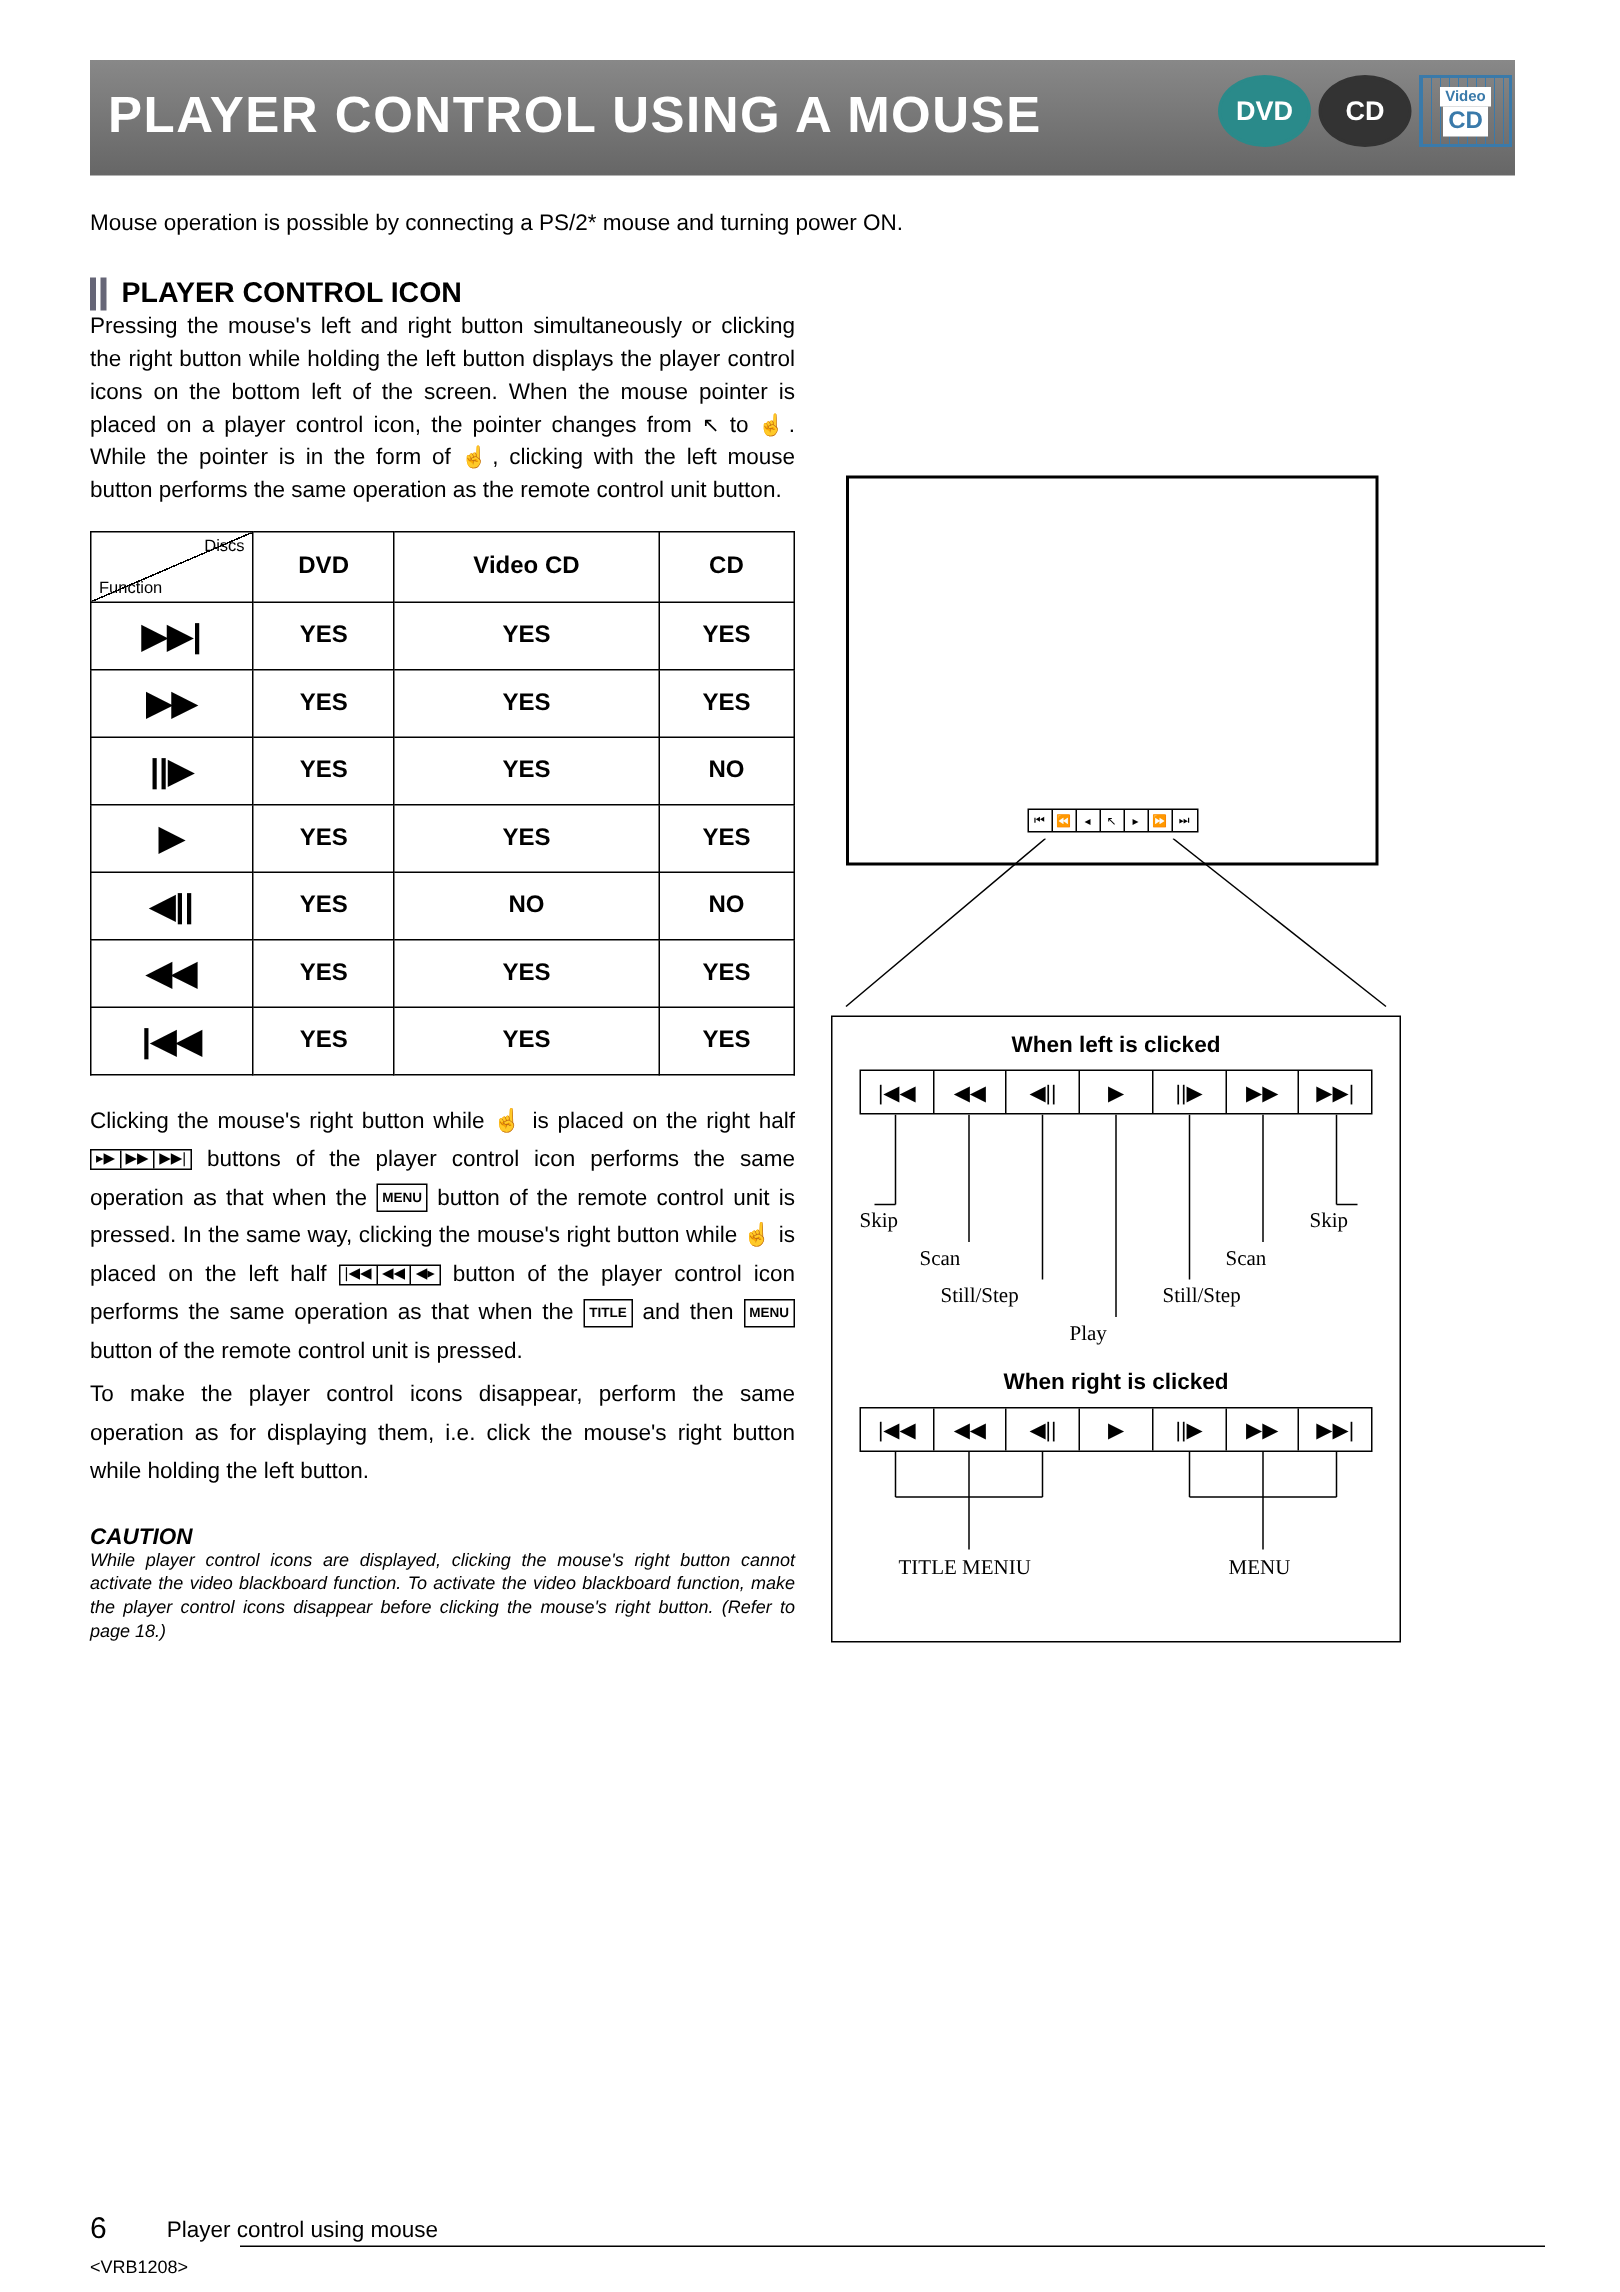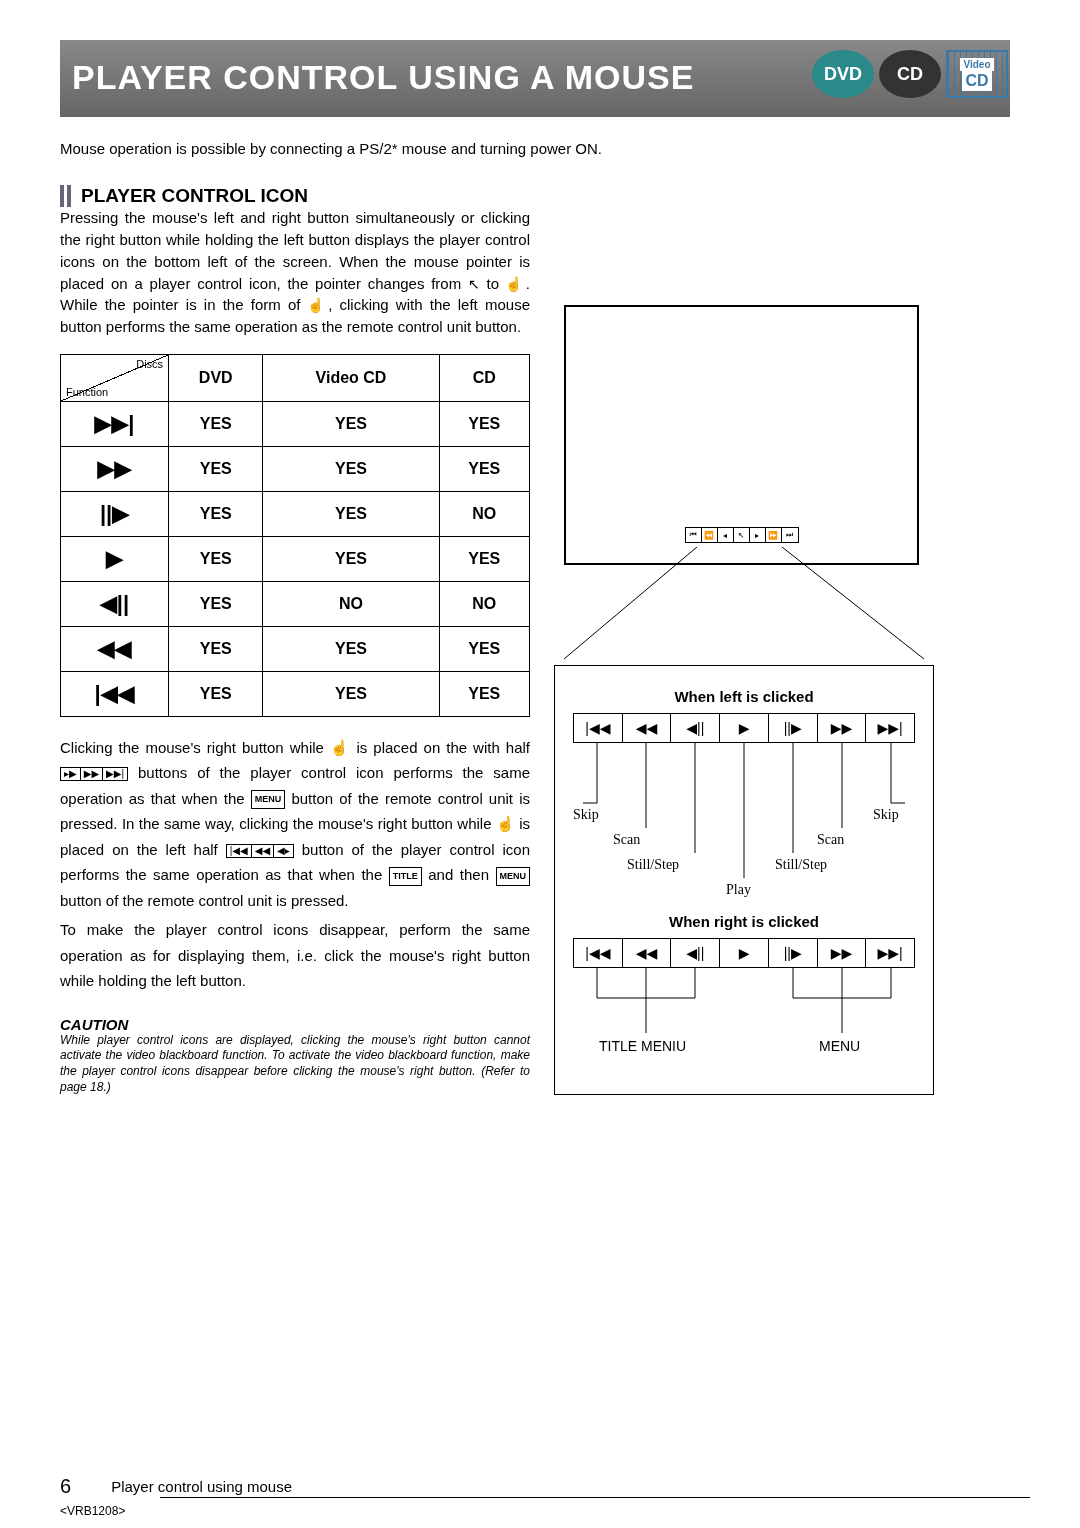--- a/index.html
+++ b/index.html
@@ -128,36 +128,36 @@
   }
   .screen-icons span { width:16px; height:14px; border-right:1px solid #000; display:flex; align-items:center; justify-content:center; font-size:8px; }
   .screen-icons span:last-child{border-right:none;}
   .zoom-lines {
     height: 100px; position:relative; width:380px;
   }
   .zoom-lines svg { position:absolute; left:0; top:-18px; width:100%; height:120px; }
   .diagram-box {
     border: 1px solid #000;
     width: 380px;
-    padding: 22px 18px 26px 18px;
+    padding: 10px 18px 26px 18px;
   }
   .diagram-title { font-size: 15px; font-weight:bold; text-align:center; margin-bottom:8px; }
   .icon-strip {
     display: flex; width:100%; border:1px solid #000; margin-bottom: 0;
   }
   .icon-strip .cell {
     flex:1; border-right:1px solid #000; text-align:center;
     font-size:14px; padding:6px 0;
     display:flex; align-items:center; justify-content:center;
   }
   .icon-strip .cell:last-child{ border-right:none; }
   .tree { position:relative; height:170px; font-size:14px;font-family:Liberation Serif, serif; }
   .tree svg { position:absolute; left:0; top:0; width:100%; height:100%; }
   .tree .lbl { position:absolute; font-size:14px; }
-  .tree2 { position:relative; height:100px; font-size:14px; }
+  .tree2 { position:relative; height:100px; font-size:14px;font-family:Liberation Serif, serif; }
   .tree2 svg { position:absolute; left:0; top:0; width:100%; height:100%; }
   .tree2 .lbl { position:absolute; font-size:14px; }
   .footer {
     position:absolute; left:60px; bottom:30px;
     display:flex; align-items:center; gap:40px;
     font-size:15px;
   }
   .footer .pg { font-size:20px; }
   .footer .line { border-top:1px solid #000; width:870px; position:absolute; left:100px; top:22px;}
   .doc-id { position:absolute; left:60px; bottom:10px; font-size:12px; }
@@ -253,21 +253,21 @@
             <td>YES</td>
             <td>YES</td>
             <td>YES</td>
           </tr>
     </tbody>
       </table>
 
     <p class="para2">
       <span>Clicking the mouse's right button while </span>
       <span class="inline-icon">☝</span>
-      <span> is placed on the with half </span>
+      <span> is placed on the right half </span>
       <span class="inline-btn">
           <span>▸▶</span>
           <span>▶▶</span>
           <span>▶▶|</span>
         </span>
       <span> buttons of the player control icon performs the same operation as that when the </span>
       <span class="inline-small-btn">MENU</span>
       <span> button of the remote control unit is pressed. In the same way, clicking the mouse's right button while </span>
       <span class="inline-icon">☝</span>
       <span> is placed on the left half </span>
@@ -325,21 +325,21 @@
           <line x1="171" y1="0" x2="171" y2="135" stroke="#000"></line>
           <line x1="220" y1="0" x2="220" y2="110" stroke="#000"></line>
           <line x1="269" y1="0" x2="269" y2="85" stroke="#000"></line>
           <line x1="318" y1="0" x2="318" y2="60" stroke="#000"></line>
           <line x1="24" y1="60" x2="10" y2="60" stroke="#000"></line>
           <line x1="318" y1="60" x2="332" y2="60" stroke="#000"></line>
         </svg>
         <span class="lbl" style="left:0px;  top:64px;">Skip</span>
         <span class="lbl" style="left:40px; top:89px;">Scan</span>
         <span class="lbl" style="left:54px; top:114px;">Still/Step</span>
-        <span class="lbl" style="left:153px;top:139px;">Play</span>
+        <span class="lbl" style="left:140px;top:139px;">Play</span>
         <span class="lbl" style="left:202px;top:114px;">Still/Step</span>
         <span class="lbl" style="left:244px;top:89px;">Scan</span>
         <span class="lbl" style="left:300px;top:64px;">Skip</span>
       </div>
 
       <div class="diagram-title">When right is clicked</div>
       <div class="icon-strip">
         <div class="cell">|◀◀</div>
         <div class="cell">◀◀</div>
         <div class="cell">◀||</div>

